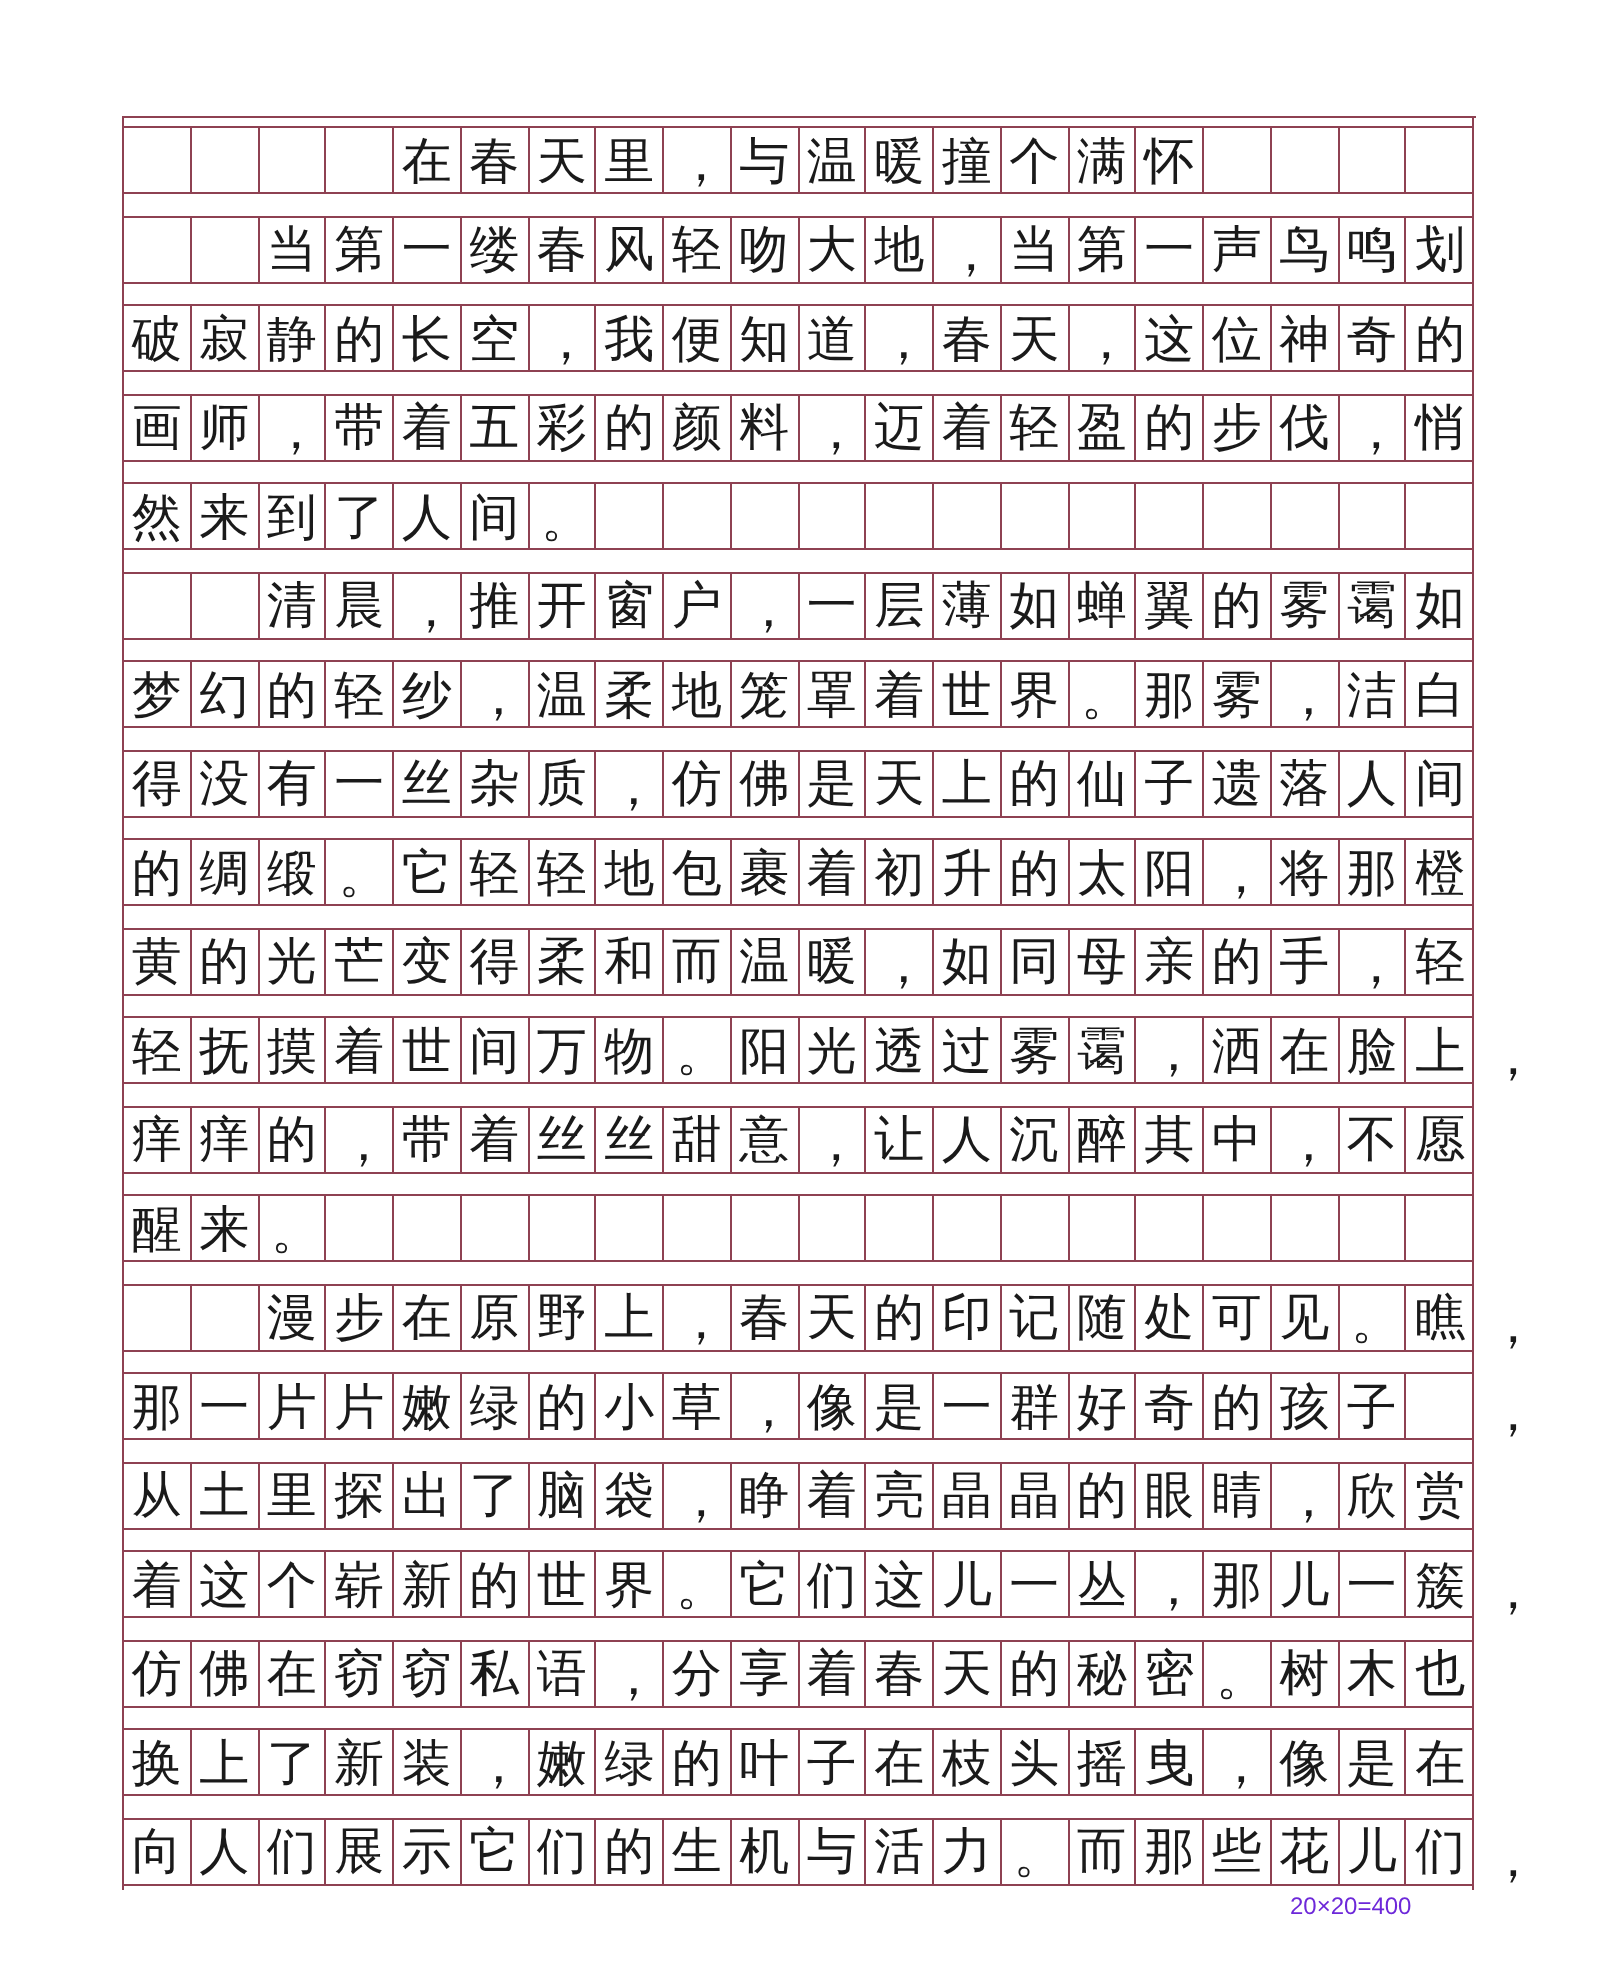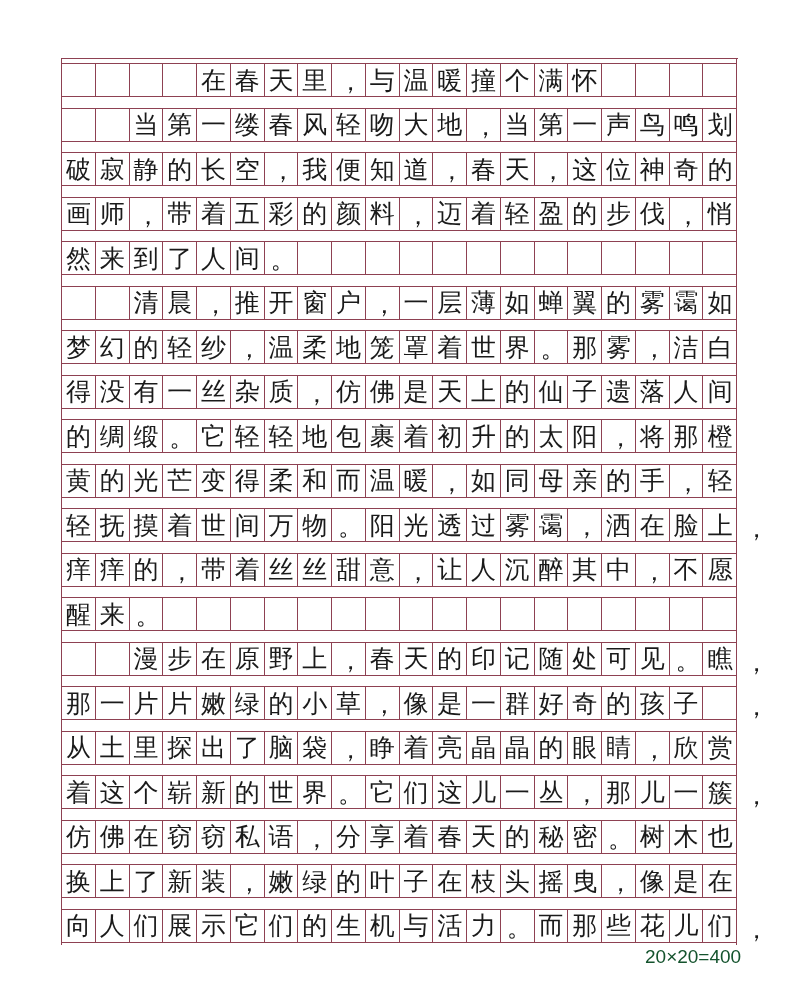--- a/index.html
+++ b/index.html
@@ -8,21 +8,21 @@
   #sheet { position: absolute; left: 0; top: 0; width: 800px; height: 984px; }
   .frame-line { position: absolute; background: #8e4152; }
   .row { position: absolute; left: 62px; width: 675px; height: 34px; display: flex;
          border-top: 1px solid #8e4152; border-bottom: 1px solid #8e4152; box-sizing: border-box; }
   .cell { flex: 0 0 33.75px; width: 33.75px; height: 100%; box-sizing: border-box;
           border-right: 1px solid #8e4152; display: flex; align-items: center; justify-content: center;
           font-size: 25px; color: #1a1a1a; line-height: 1; font-family: "DejaVu Sans", sans-serif; }
   .cell:first-child { border-left: 0; }
   .cell.punct { align-items: flex-end; justify-content: flex-start; padding-left: 6px; padding-bottom: 2px; }
   .outside { position: absolute; font-size: 25px; color: #1a1a1a; line-height: 1; }
-  .caption { position: absolute; left: 645px; top: 946px; font-size: 19px; color: #14532d;
+  .caption { position: absolute; left: 645px; top: 946px; font-size: 12px; color: #6d28d9;
              font-family: "Liberation Sans", sans-serif; }
 </style>
 </head>
 <body>
 
 <div id="sheet">
 
   <div class="frame-line" style="left:61px; top:58px; width:677px; height:1px;"></div>
   <div class="frame-line" style="left:61px; top:58px; width:1px; height:887px;"></div>
   <div class="frame-line" style="left:736px; top:58px; width:1px; height:887px;"></div>

